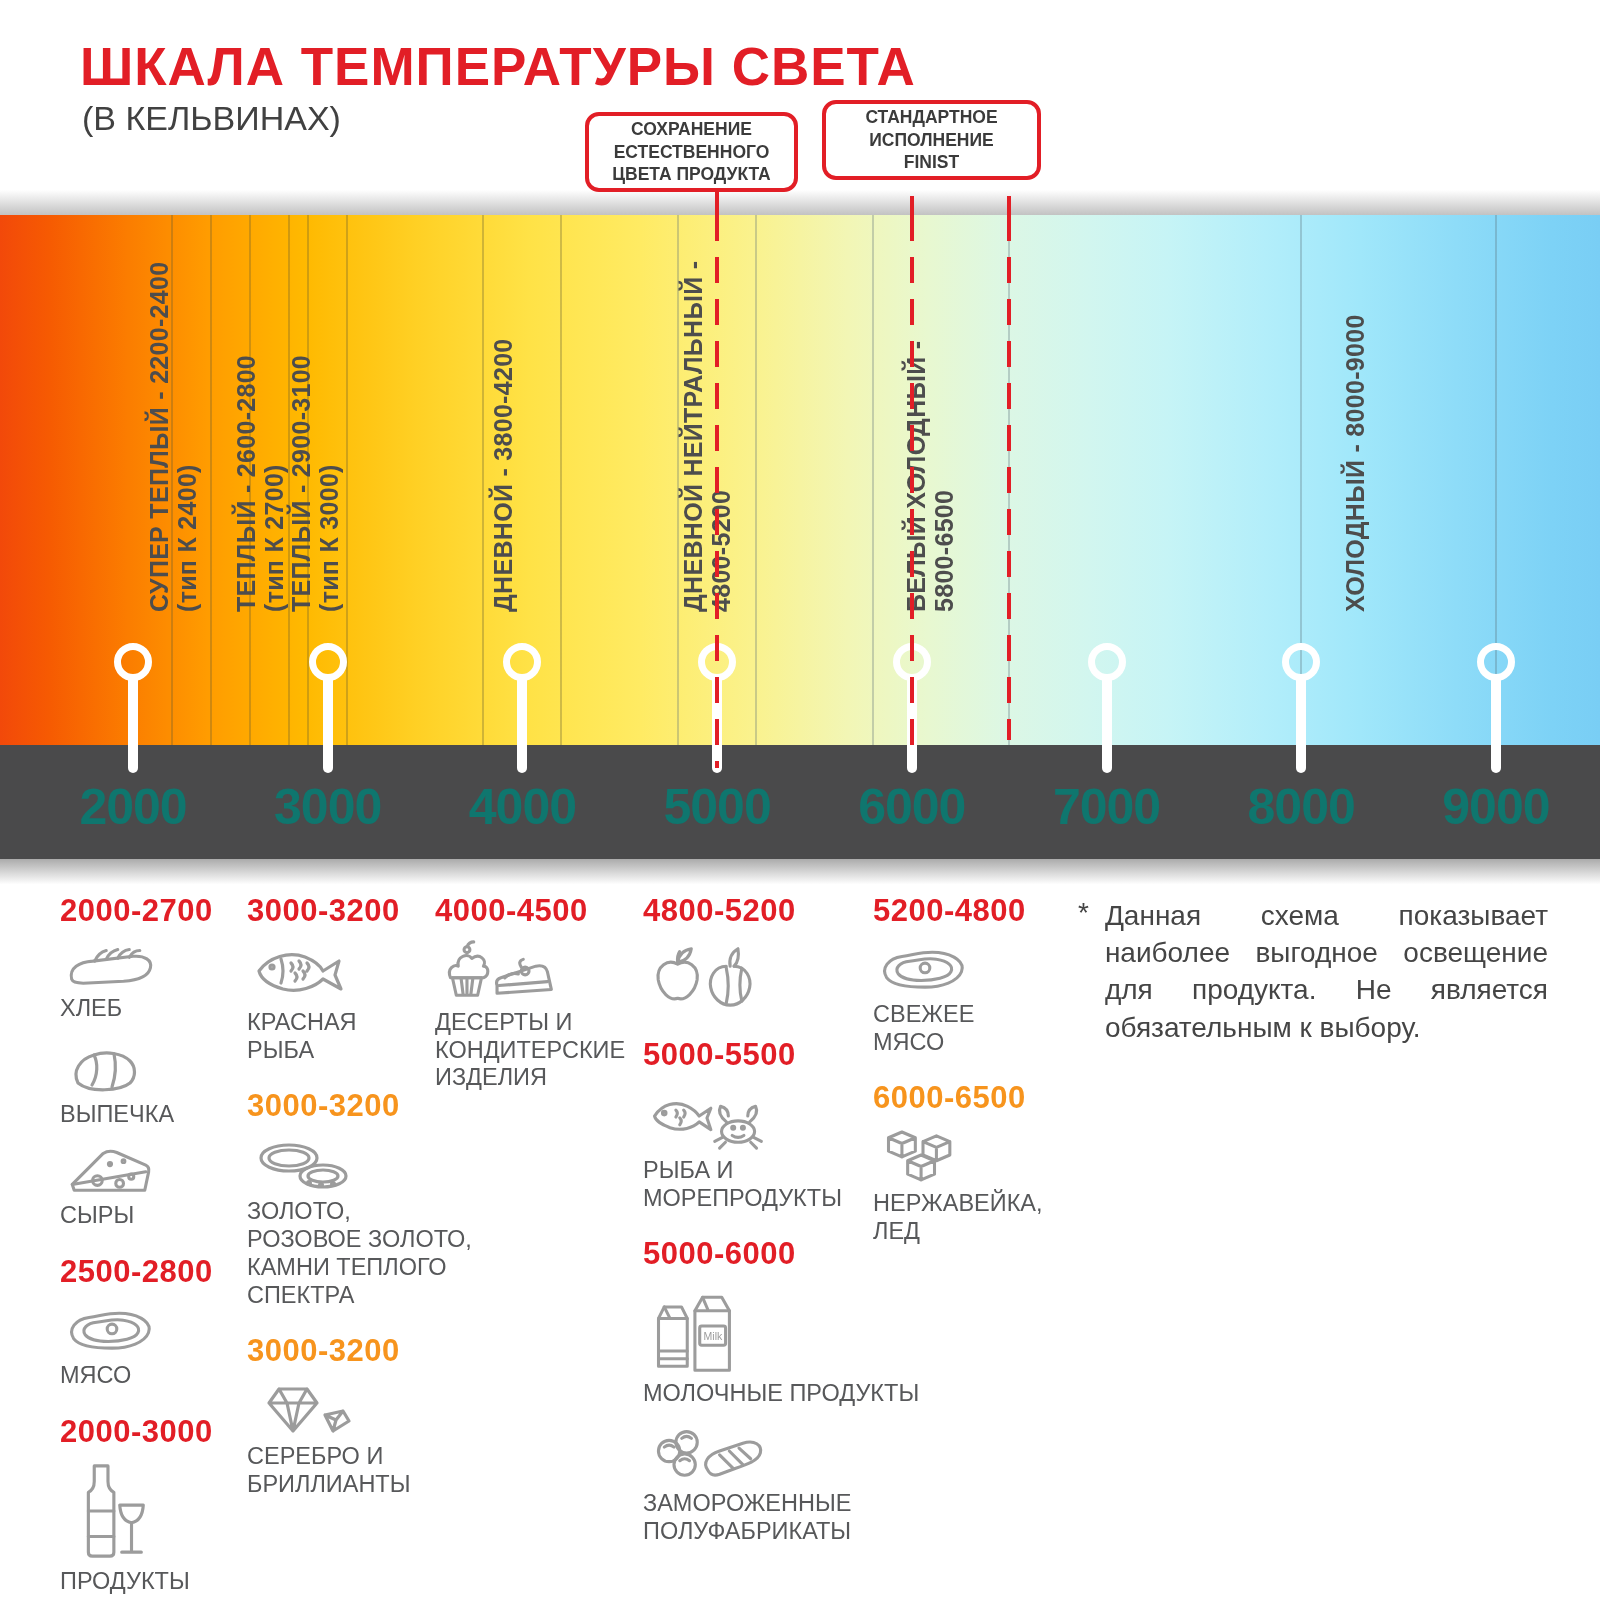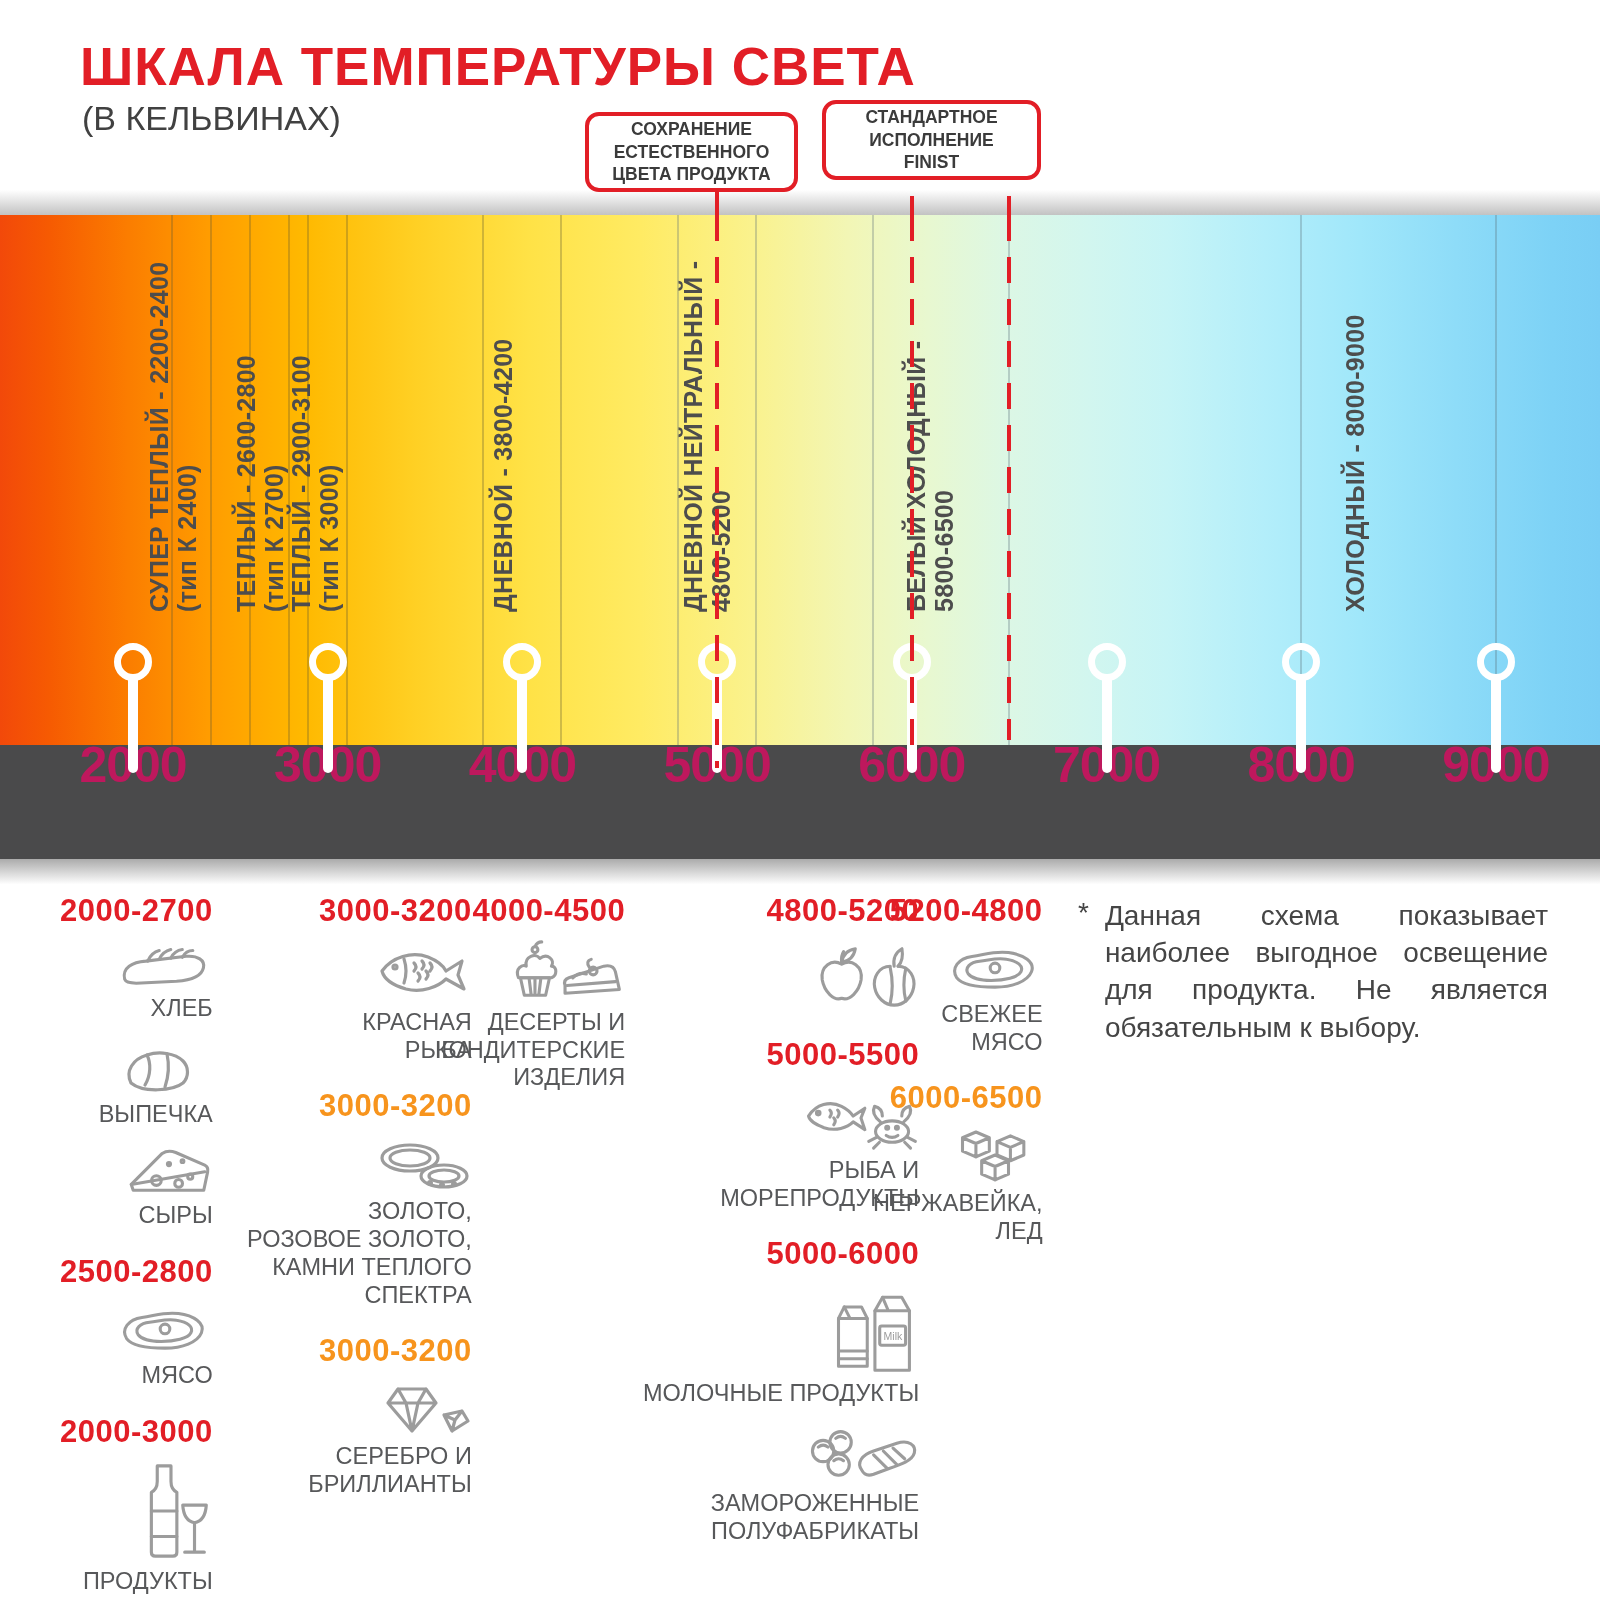--- a/index.html
+++ b/index.html
@@ -26,29 +26,29 @@
   .boundary.warm{background:rgba(96,88,50,0.30);}
   .boundary.cool{background:rgba(90,110,120,0.30);}
   .zone-label{position:absolute;width:400px;transform:rotate(-90deg);transform-origin:0 0;
        font-weight:bold;font-size:25px;line-height:27.5px;color:#4d4d4d;z-index:3;
        letter-spacing:0.3px;white-space:nowrap;}
   .darkbar{position:absolute;left:0;top:745px;width:1600px;height:114px;background:#4a4a4b;z-index:2;}
   .shadow-bottom{position:absolute;left:0;top:859px;width:1600px;height:30px;
        background:linear-gradient(180deg,#ababab 0%,rgba(255,255,255,0) 85%);}
   .pin-ring{position:absolute;width:24px;height:24px;border:7px solid #fff;border-radius:50%;z-index:4;}
   .pin-stem{position:absolute;width:10px;height:94px;background:#fff;z-index:4;border-radius:0 0 5px 5px;}
-  .tick-num{position:absolute;top:736px;width:160px;text-align:center;color:#be185d;
+  .tick-num{position:absolute;top:778px;width:160px;text-align:center;color:#0f766e;
        font-size:50px;font-weight:bold;z-index:3;letter-spacing:-1px;}
   .marker-solid{position:absolute;width:4px;background:var(--red,#e21e26);z-index:6;}
   .marker-dash{position:absolute;width:4px;z-index:5;
        background:repeating-linear-gradient(180deg,var(--red,#e21e26) 0 26px,rgba(0,0,0,0) 26px 42px);}
   .col{position:absolute;top:893px;}
   .range{font-size:31px;font-weight:bold;margin:0 0 2px 0;letter-spacing:0.5px;}
   .range.red{color:var(--red,#e21e26);} .range.orange{color:var(--orange,#f7941d);}
-  .group{margin-bottom:24px;text-align:right;}
+  .group{margin-bottom:24px;}
   .item{margin-bottom:10px;}
   .item .icon{margin:10px 0 2px 4px;}
   .item .label{font-size:23.5px;color:#57585a;line-height:1.18;white-space:pre-line;}
   #footnote{position:absolute;left:1078px;top:897px;width:470px;display:flex;gap:16px;}
   .fn-mark{font-size:28px;color:#454545;flex:0 0 auto;}
   .fn-text{font-size:28px;color:#454545;text-align:justify;line-height:1.33;margin:0;}
 </style>
 </head>
 <body>
 

